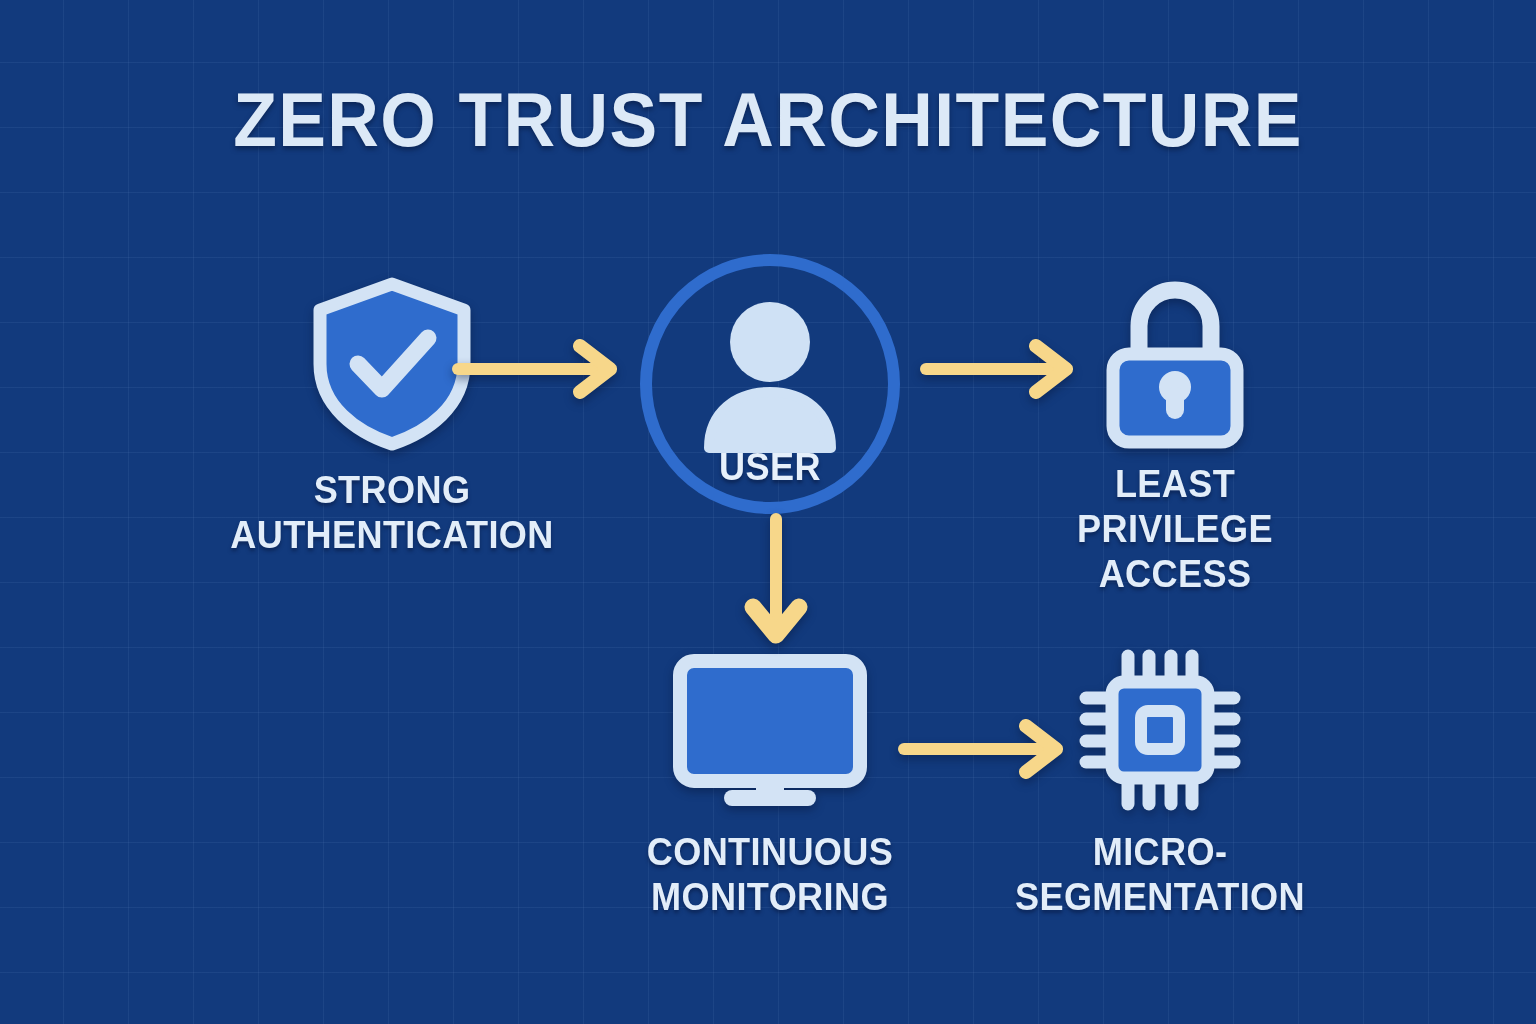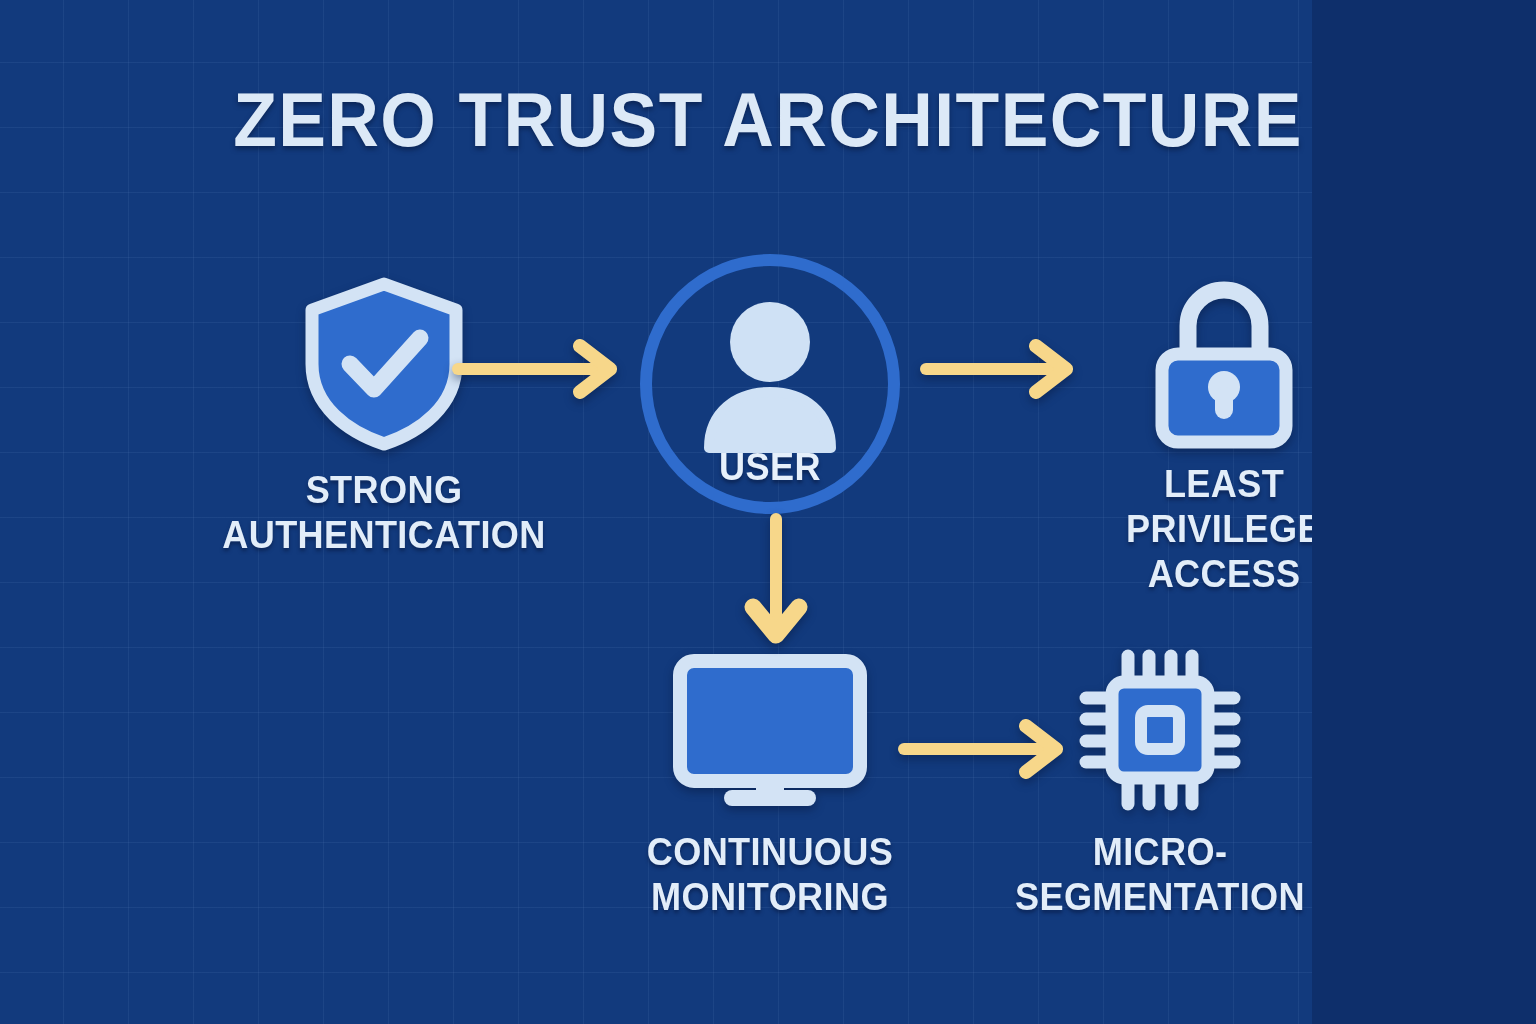--- a/index.html
+++ b/index.html
@@ -2,21 +2,21 @@
 <html><head>
 <meta charset="utf-8">
 <style>
   html, body {
     margin: 0;
     padding: 0;
     background: #0e2f6b;
   }
   #stage {
     position: relative;
-    width: 1312px;
+    width: 1536px;
     height: 1024px;
     overflow: hidden;
     background-color: #123a7d;
     background-image:
       linear-gradient(to right, rgba(150,185,235,0.085) 1px, transparent 1px),
       linear-gradient(to bottom, rgba(150,185,235,0.085) 1px, transparent 1px);
     background-size: 65px 65px;
     background-position: -2px -3px;
     font-family: "Liberation Sans", sans-serif;
     -webkit-font-smoothing: antialiased;
@@ -52,21 +52,21 @@
     font-size: 38px;
     line-height: 45px;
     font-weight: bold;
     color: #e2edf9;
     letter-spacing: 0.4px;
     text-shadow: 0 3px 4px rgba(5,20,55,0.5);
     white-space: pre-line;
   }
 
   
-  #node-auth { left: 184px; top: 280px; width: 400px; height: 290px; }
+  #node-auth { left: 192px; top: 280px; width: 400px; height: 290px; }
   #shield-wrap { position: absolute; left: 50%; top: 0; transform: translateX(-50%); }
   #node-auth .node-label { top: 188px; width: 420px; }
 
   
   #node-user { left: 640px; top: 254px; width: 260px; height: 260px; }
   #user-circle {
     position: absolute;
     left: 0; top: 0;
     width: 236px;
     height: 236px;
@@ -88,21 +88,21 @@
     text-align: center;
     font-size: 38px;
     font-weight: bold;
     color: #e6f0fb;
     letter-spacing: 0.5px;
     text-shadow: 0 3px 4px rgba(5,20,55,0.55);
     transform: scaleX(0.95);
   }
 
   
-  #node-lock { left: 1024px; top: 272px; width: 400px; height: 340px; }
+  #node-lock { left: 975px; top: 272px; width: 400px; height: 340px; }
   #lock-wrap { position: absolute; left: 50%; top: 0; transform: translateX(-50%); }
   #node-lock .node-label { top: 190px; width: 420px; }
 
   
   #node-monitor { left: 570px; top: 655px; width: 400px; height: 300px; }
   #monitor-wrap { position: absolute; left: 50%; top: 0; transform: translateX(-50%); }
   #node-monitor .node-label { top: 175px; width: 420px; }
 
   
   #node-chip { left: 965px; top: 650px; width: 390px; height: 300px; }

